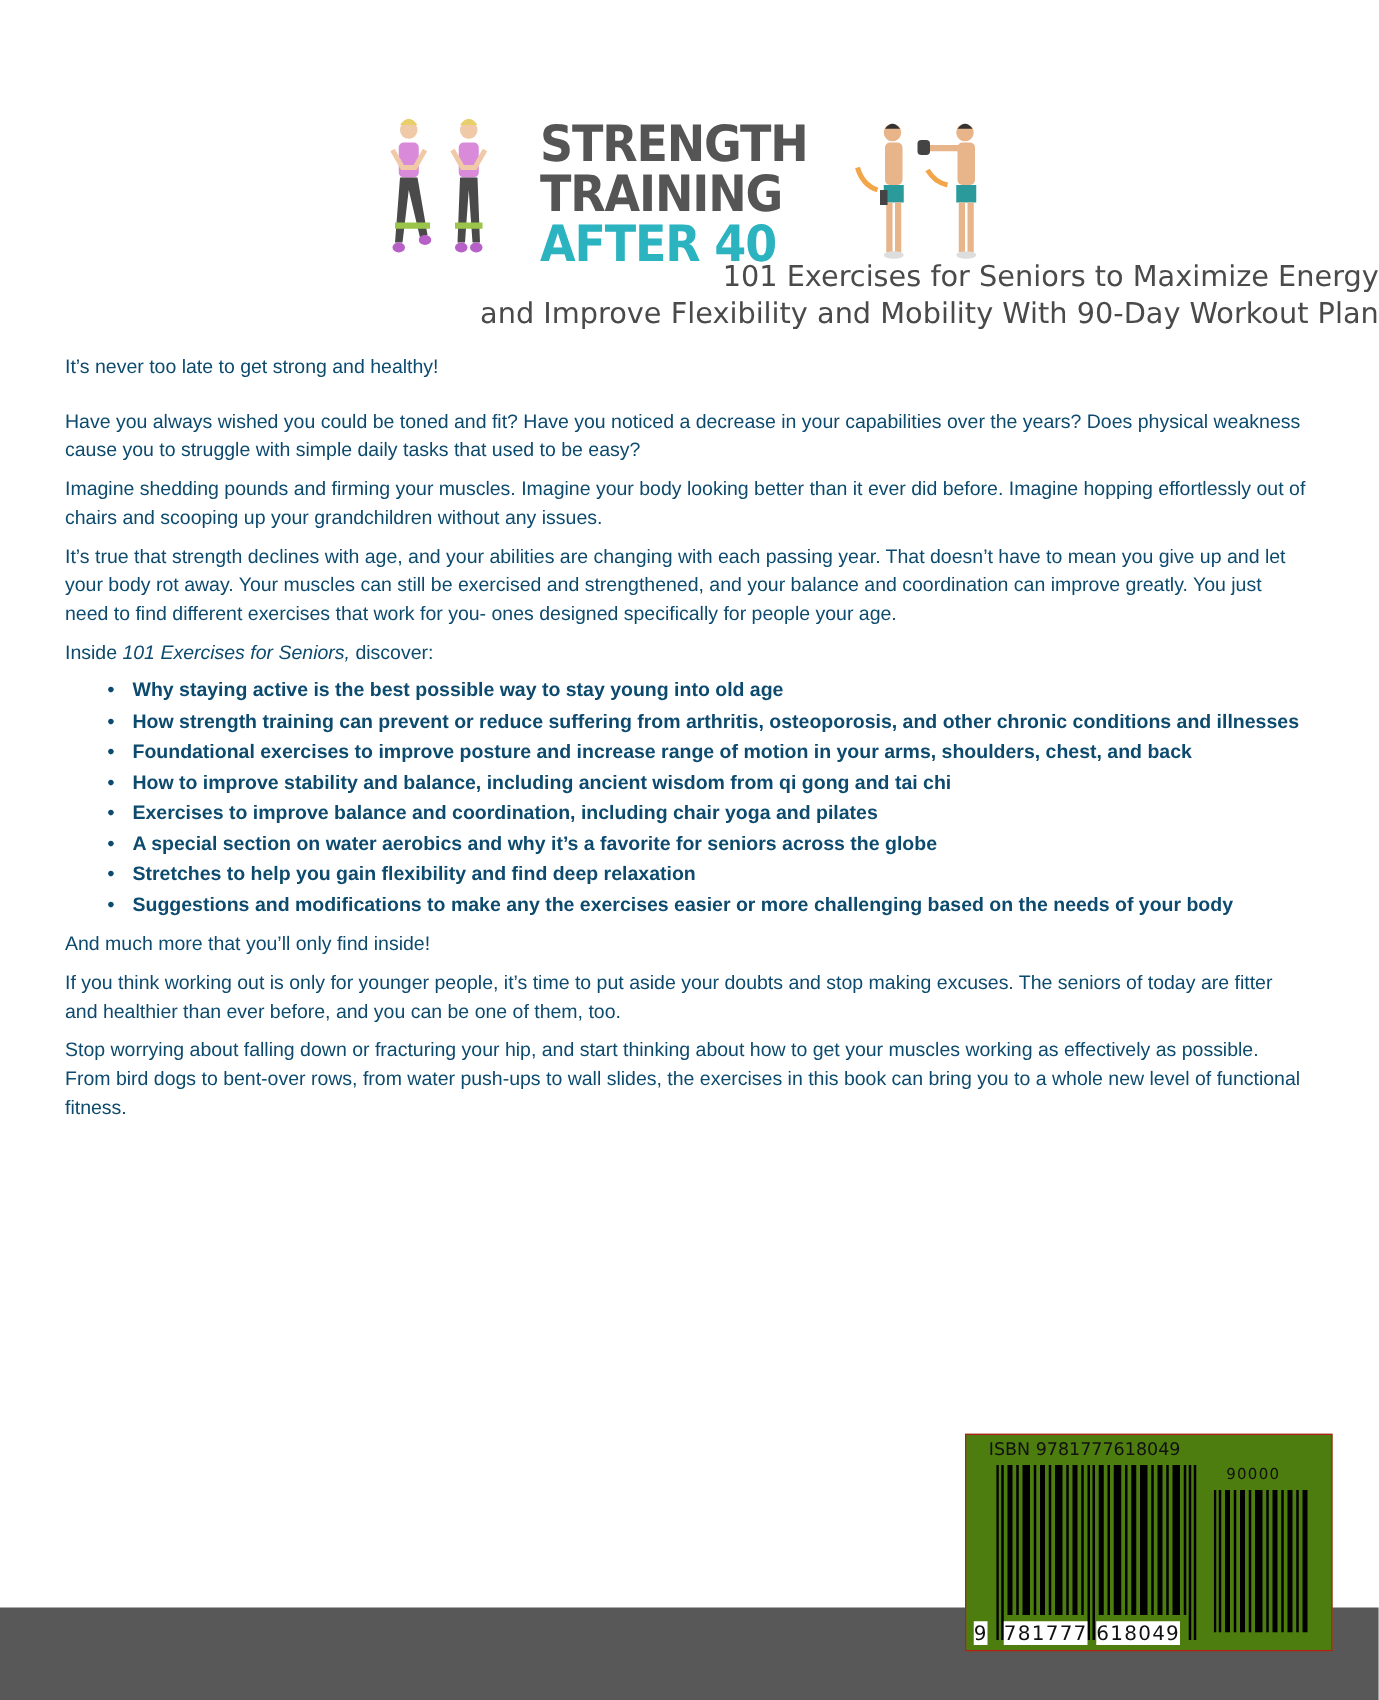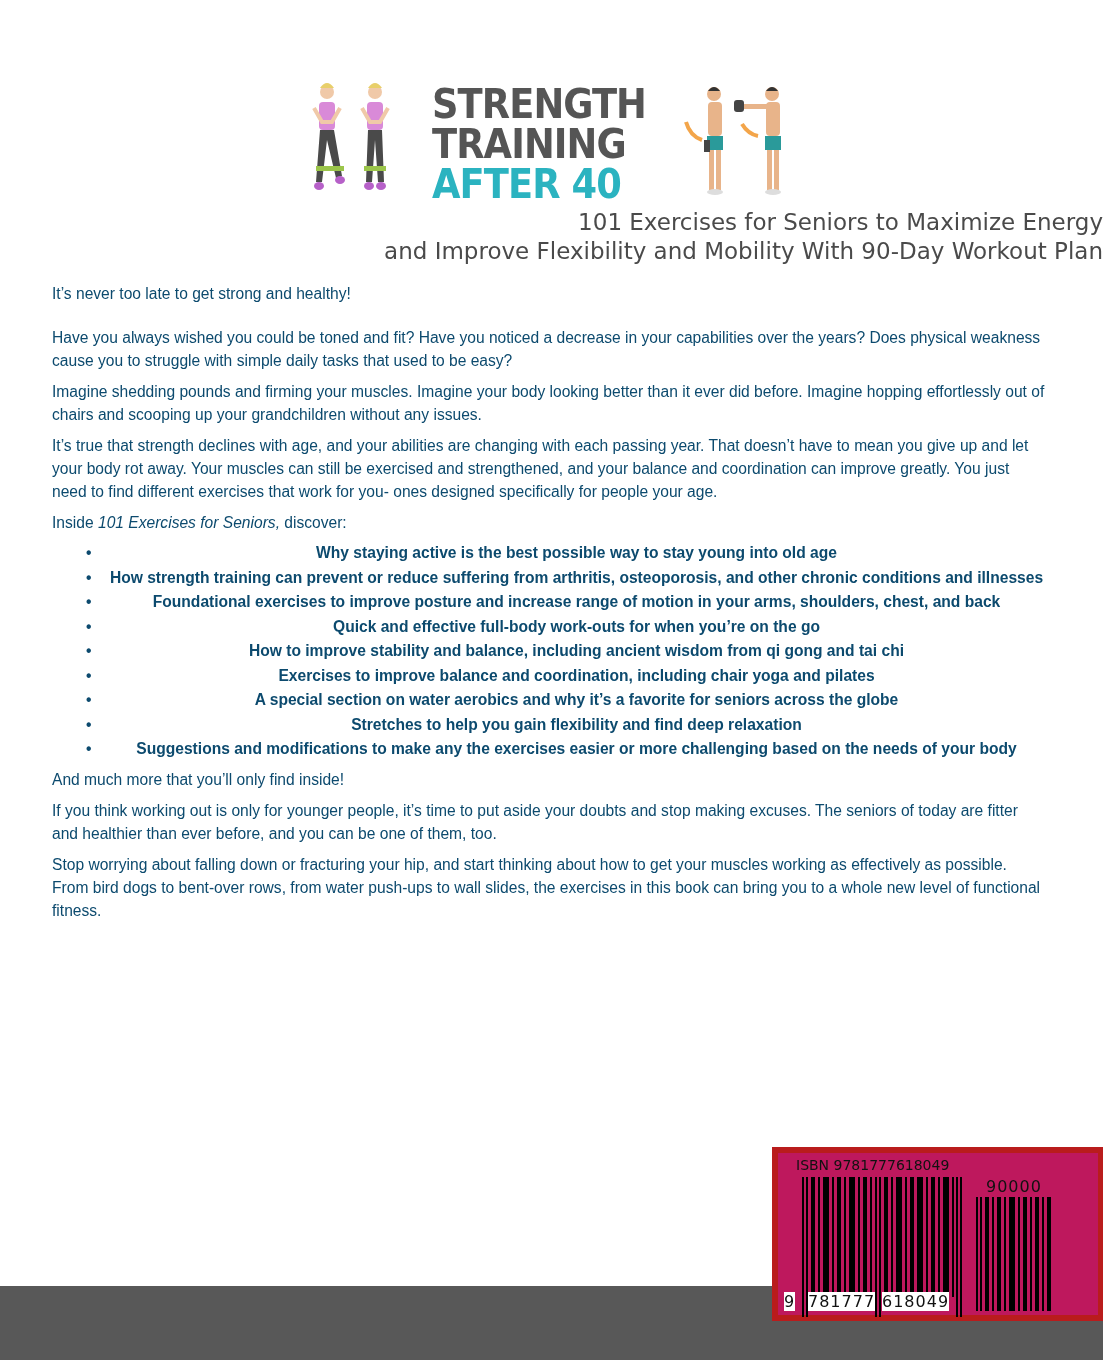--- a/index.html
+++ b/index.html
@@ -1,42 +1,42 @@
 <!DOCTYPE html>
 <html><head>
 <meta charset="utf-8">
 <style>
   * { box-sizing: border-box; margin: 0; padding: 0; }
   html, body { width: 1103px; height: 1360px; overflow: hidden; background: #ffffff; }
   body { position: relative; font-family: "Liberation Sans", sans-serif; color: #111; }
 
   .bottom-band { position: absolute; left: 0; top: 1286px; width: 1103px; height: 74px; background: #585858; }
 
-  .header { position: absolute; left: 0; top: 78px; width: 903px; height: 124px; }
+  .header { position: absolute; left: 0; top: 90px; width: 903px; height: 124px; }
   .title-block { position: absolute; left: 432px; top: 6px; width: 234px; font-family: "DejaVu Sans", sans-serif; font-weight: bold; line-height: 40px; letter-spacing: -1px; }
   .title-line { display: block; font-size: 40px; color: #555555; white-space: nowrap; transform: scaleX(0.92); transform-origin: left; }
   .title-line.accent { color: #2bb3c0; }
 
   .illus-left { position: absolute; left: 302px; top: 0; width: 106px; height: 120px; }
   .illus-right { position: absolute; left: 680px; top: 6px; width: 112px; height: 114px; }
 
   .subtitle { position: absolute; left: 0; top: 208px; width: 1103px; text-align: right; font-family: "DejaVu Sans", sans-serif; font-size: 23px; color: #4a4a4a; line-height: 29px; }
 
   .body-text { position: absolute; left: 52px; top: 282px; width: 995px; font-family: "Liberation Sans", sans-serif; font-size: 15.6px; line-height: 23px; color: #0c4a6e; }
   .body-text p { margin-bottom: 8px; }
   .body-text p.lead { margin-bottom: 21px; }
   .body-text p.bold { font-weight: bold; }
   .body-text em { font-style: italic; }
-  ul.bullets { list-style: none; margin: 5px 0 8px 0; padding-left: 54px; text-align: center; }
+  ul.bullets { list-style: none; margin: 5px 0 8px 0; padding-left: 54px; }
   ul.bullets li { position: relative; font-weight: bold; line-height: 22px; margin-bottom: 2.5px; padding-left: 0; }
   ul.bullets li::before { content: "•"; position: absolute; left: -20px; top: 0; }
 
-  .barcode-box { position: absolute; left: 772px; top: 1147px; width: 332px; height: 174px; background: #be185d; border: 6px solid #b91c1c; }
+  .barcode-box { position: absolute; left: 772px; top: 1147px; width: 294px; height: 174px; background: #4d7c0f; border: 1px solid #b91c1c; }
   .isbn-label { position: absolute; left: 18px; top: 4px; font-family: "DejaVu Sans", sans-serif; font-size: 14px; color: #111; }
-  .price-label { position: absolute; left: 208px; top: 24px; font-family: "DejaVu Sans", sans-serif; font-size: 16px; color: #111; letter-spacing: 1px; }
+  .price-label { position: absolute; left: 208px; top: 24px; font-family: "DejaVu Sans", sans-serif; font-size: 12px; color: #111; letter-spacing: 1px; }
   .digits { position: absolute; bottom: 4px; font-family: "DejaVu Sans", sans-serif; font-size: 16px; color: #111; background: #fff; letter-spacing: 1px; }
   .bars-main { position: absolute; left: 24px; top: 24px; width: 162px; height: 140px; }
   .bars-addon { position: absolute; left: 198px; top: 44px; width: 78px; height: 114px; }
 </style>
 </head>
 <body>
 
 <div class="bottom-band"></div>
 
 <div class="header">
@@ -100,21 +100,20 @@
 <div class="body-text">
   <p class="lead">It’s never too late to get strong and healthy!</p>
   <p>Have you always wished you could be toned and fit? Have you noticed a decrease in your capabilities over the years? Does physical weakness cause you to struggle with simple daily tasks that used to be easy?</p>
   <p>Imagine shedding pounds and firming your muscles. Imagine your body looking better than it ever did before. Imagine hopping effortlessly out of chairs and scooping up your grandchildren without any issues.</p>
   <p>It’s true that strength declines with age, and your abilities are changing with each passing year. That doesn’t have to mean you give up and let your body rot away. Your muscles can still be exercised and strengthened, and your balance and coordination can improve greatly. You just need to find different exercises that work for you- ones designed specifically for people your age.</p>
   <p><span>Inside </span><em>101 Exercises for Seniors,</em><span> discover:</span></p>
   <ul class="bullets">
     <li>Why staying active is the best possible way to stay young into old age</li>
     <li>How strength training can prevent or reduce suffering from arthritis, osteoporosis, and other chronic conditions and illnesses</li>
     <li>Foundational exercises to improve posture and increase range of motion in your arms, shoulders, chest, and back</li>
-    <li>Quick and effective full-body work-outs for when you’re on the go</li>
     <li>How to improve stability and balance, including ancient wisdom from qi gong and tai chi</li>
     <li>Exercises to improve balance and coordination, including chair yoga and pilates</li>
     <li>A special section on water aerobics and why it’s a favorite for seniors across the globe</li>
     <li>Stretches to help you gain flexibility and find deep relaxation</li>
     <li>Suggestions and modifications to make any the exercises easier or more challenging based on the needs of your body</li>
   </ul>
   <p>And much more that you’ll only find inside!</p>
   <p>If you think working out is only for younger people, it’s time to put aside your doubts and stop making excuses. The seniors of today are fitter and healthier than ever before, and you can be one of them, too.</p>
   <p>Stop worrying about falling down or fracturing your hip, and start thinking about how to get your muscles working as effectively as possible. From bird dogs to bent-over rows, from water push-ups to wall slides, the exercises in this book can bring you to a whole new level of functional fitness.</p>
 </div>

